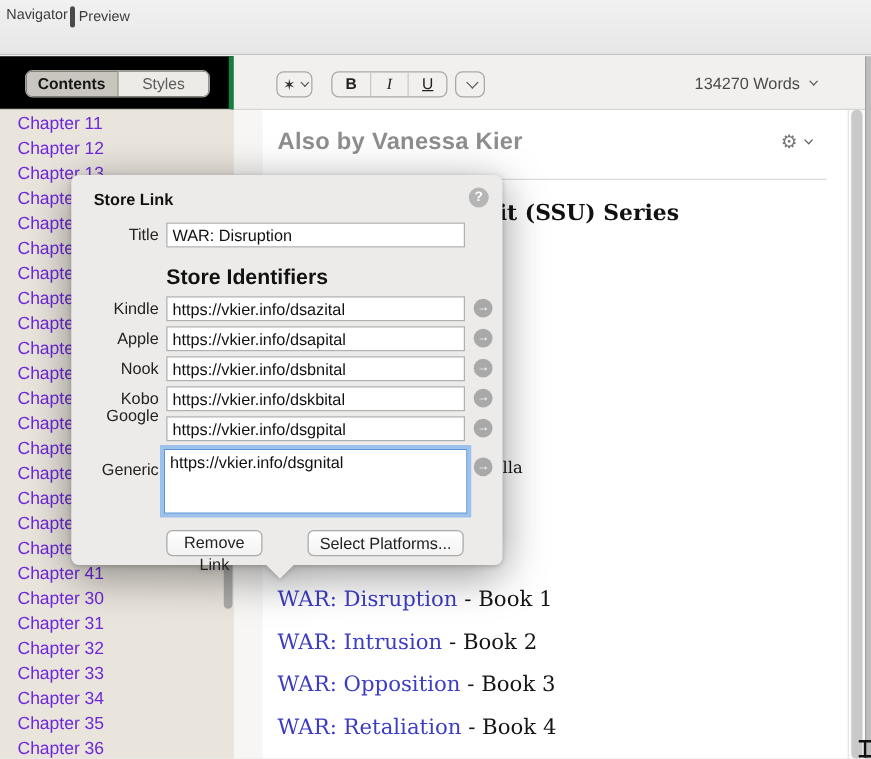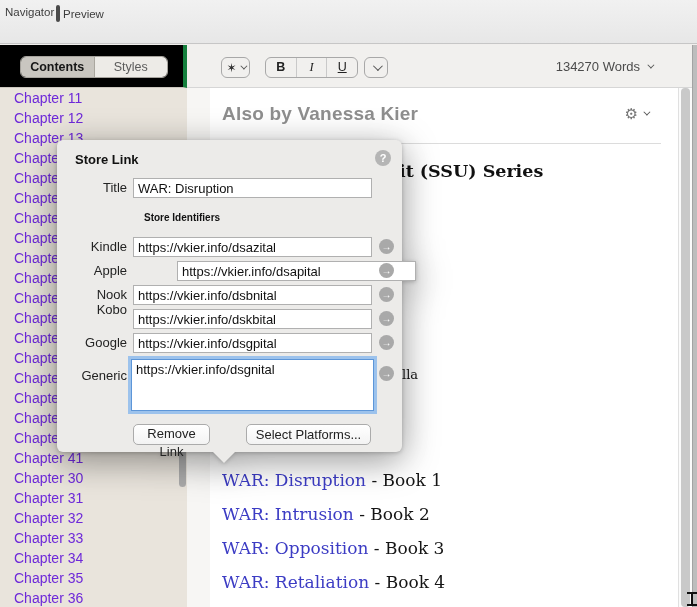--- a/index.html
+++ b/index.html
@@ -84,21 +84,21 @@
     border-top:11px solid #ecebe9; }
   .dlg-title { position:absolute; left:18px; top:12px; font-size:13px; font-weight:bold; color:#111; }
   .help-btn { position:absolute; right:11px; top:10px; width:16px; height:16px; border-radius:50%;
     background:#b5b5b5; color:#fff; font-size:11px; font-weight:bold;
     display:flex; align-items:center; justify-content:center; }
   .f-label { position:absolute; left:0; width:70px; text-align:right; font-size:13px; color:#232323;
     line-height:20px; }
   .f-input { position:absolute; left:76px; width:239px; height:20px; border:1px solid #b0b0b0;
     background:#fff; font-family:"Liberation Sans",sans-serif; font-size:13px; color:#111;
     padding:0 4px; outline:none; }
-  .sec-head { position:absolute; left:87px; top:72px; font-size:10px; font-weight:bold; color:#111; }
+  .sec-head { position:absolute; left:76px; top:72px; font-size:17px; font-weight:bold; color:#111; }
   .go-btn { position:absolute; left:322px; width:15px; height:15px; border-radius:50%;
     background:#a9a9a9; color:#fff; font-size:10px; font-weight:bold; line-height:15px;
     text-align:center; }
   .generic-area { position:absolute; left:74px; top:219px; width:243px; height:52px;
     border:1px solid #5d96d8; box-shadow:0 0 0 3px #9cc2ec; background:#fff; resize:none;
     font-family:"Liberation Sans",sans-serif; font-size:13px; color:#111; padding:2px 4px; outline:none; }
   .dlg-btn { position:absolute; top:284px; height:21px; border:1px solid #ababab; border-radius:5px;
     background:linear-gradient(#ffffff,#f3f3f3); font-family:"Liberation Sans",sans-serif;
     font-size:13px; color:#222; line-height:18px; text-align:center; }
   .btn-remove { left:76px; width:77px; }
@@ -227,32 +227,32 @@
     <div class="f-label" style="top:38px;">Title</div>
     <input class="f-input" style="top: 38px;" type="text" value="WAR: Disruption">
 
     <div class="sec-head">Store Identifiers</div>
 
     <div class="f-label" style="top:97px;">Kindle</div>
     <input class="f-input" style="top: 97px;" type="text" value="https://vkier.info/dsazital">
     <div class="go-btn" style="top:99px;">→</div>
 
     <div class="f-label" style="top:121px;">Apple</div>
-    <input class="f-input" style="top: 121px; margin-left: 44px;" type="text" value="https://vkier.info/dsapital">
+    <input class="f-input" style="top: 121px;" type="text" value="https://vkier.info/dsapital">
     <div class="go-btn" style="top:123px;">→</div>
 
     <div class="f-label" style="top:145px;">Nook</div>
     <input class="f-input" style="top: 145px;" type="text" value="https://vkier.info/dsbnital">
     <div class="go-btn" style="top:147px;">→</div>
 
-    <div class="f-label" style="top:160px;">Kobo</div>
+    <div class="f-label" style="top:169px;">Kobo</div>
     <input class="f-input" style="top: 169px;" type="text" value="https://vkier.info/dskbital">
     <div class="go-btn" style="top:171px;">→</div>
 
-    <div class="f-label" style="top:193px;padding-left:10px;">Google</div>
+    <div class="f-label" style="top:183px;padding-left:10px;">Google</div>
     <input class="f-input" style="top: 193px;" type="text" value="https://vkier.info/dsgpital">
     <div class="go-btn" style="top:195px;">→</div>
 
     <div class="f-label" style="top:226px;">Generic</div>
     <textarea class="generic-area" style="">https://vkier.info/dsgnital</textarea>
     <div class="go-btn" style="top:226px;">→</div>
 
     <button class="dlg-btn btn-remove">Remove Link</button>
     <button class="dlg-btn btn-platforms">Select Platforms...</button>
   </div>

